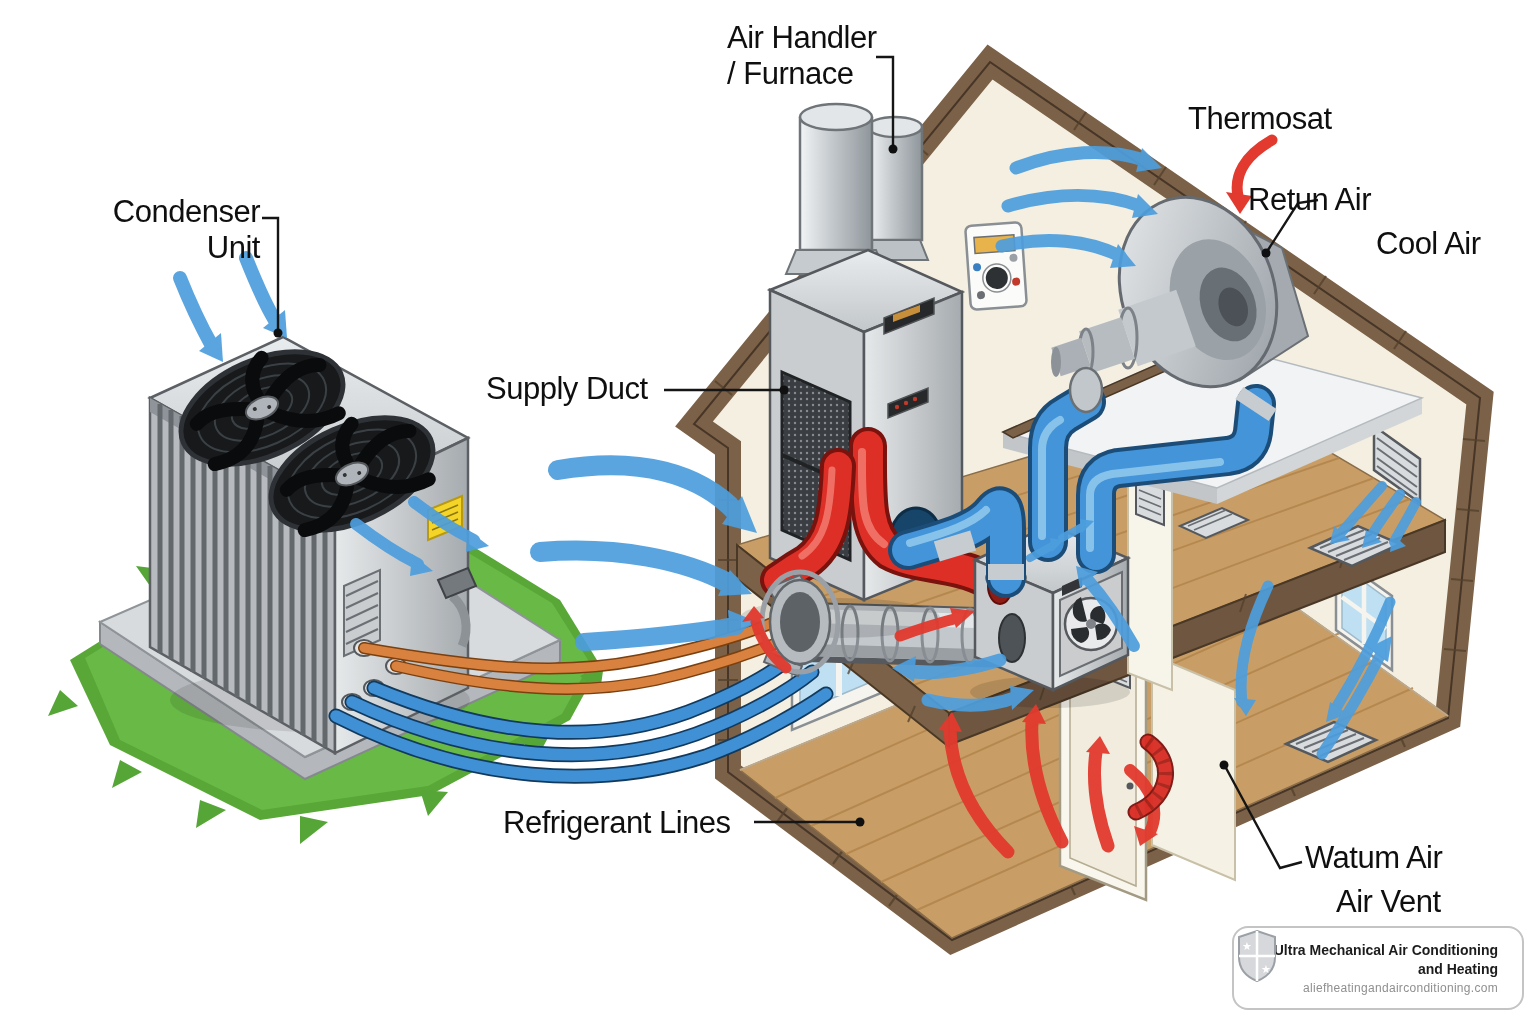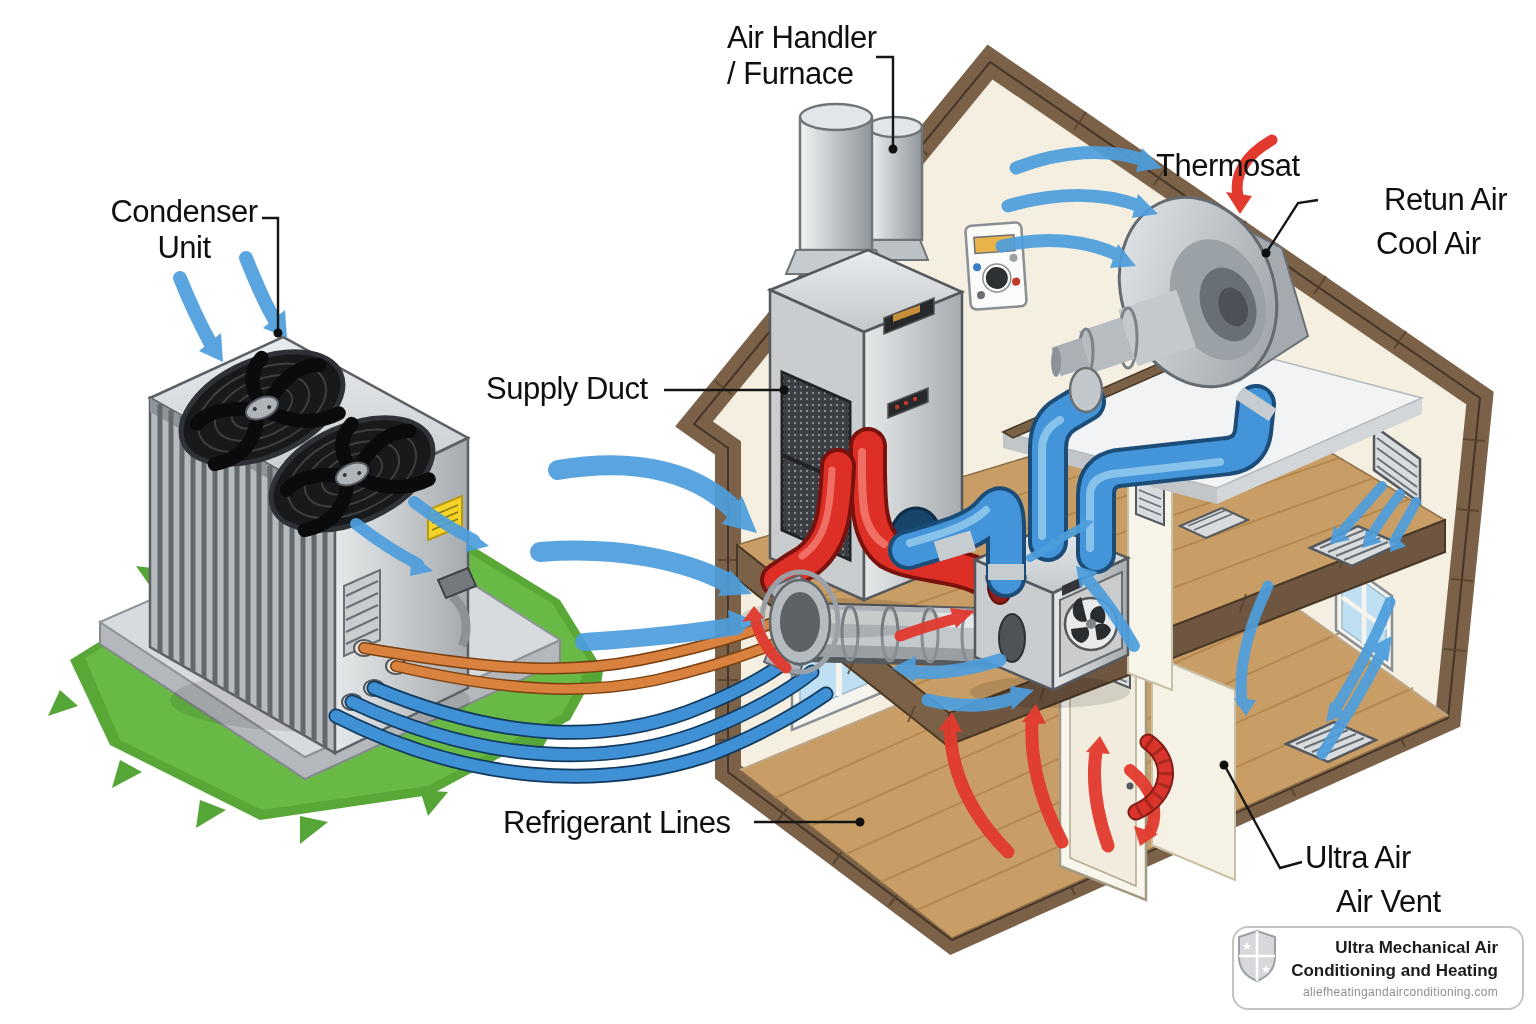--- a/index.html
+++ b/index.html
@@ -1,34 +1,34 @@
 <!DOCTYPE html>
 <html style="--cool_air_blue: #4d9edd; --warm_air_red: #e23a2e; --duct_blue: #4394d8; --copper_line_orange: #d9813f; --timber_brown: #7b6147; --wood_floor: #c99e66; --wall_cream: #f4efe1; --grass_green: #5fae3c; --metal_gray: #c6cacd; --label_text: #111111;"><head>
 <meta charset="utf-8">
 <style>
   html,body{margin:0;padding:0;background:#ffffff;}
   .stage{position:relative;width:1536px;height:1024px;background:#fff;overflow:hidden;
          font-family:"Liberation Sans",sans-serif;}
   .stage svg{position:absolute;left:0;top:0;}
   .lbl{position:absolute;font-weight:400;font-size:31px;line-height:1.16;color:#0f0f0f;
        letter-spacing:-0.5px;white-space:pre-line;}
-  .lbl-condenser{left:100px;top:194px;width:168px;text-align:center;}
+  .lbl-condenser{left:92px;top:194px;width:168px;text-align:right;}
   .lbl-airhandler{left:727px;top:20px;}
-  .lbl-thermostat{left:1156px;top:101px;margin-top:47px;}
-  .lbl-returnair{left:1384px;top:182px;}
+  .lbl-thermostat{left:1188px;top:101px;}
+  .lbl-returnair{left:1248px;top:182px;}
   .lbl-coolair{left:1336px;top:226px;margin-left:40px;}
   .lbl-supplyduct{left:486px;top:371px;}
   .lbl-refrigerant{left:503px;top:805px;}
   .lbl-warmair{left:1305px;top:840px;}
   .lbl-airvent{left:1336px;top:884px;text-align:right;}
   .badge{position:absolute;left:1232px;top:926px;width:292px;height:84px;background:#fff;
          border:2px solid #c4c4c4;border-radius:16px;box-sizing:border-box;display:flex;
          align-items:center;padding:10px 14px;gap:10px;}
   .badge-text{flex:1;text-align:right;min-width:0;}
-  .badge-title{font-size:17px;font-weight:700;color:#1c1c1c;line-height:1.3;}
+  .badge-title{font-size:14px;font-weight:700;color:#1c1c1c;line-height:1.3;}
   .badge-url{font-size:12px;color:#8f8f8f;margin-top:3px;letter-spacing:.3px;}
   .badge-shield{flex:0 0 auto;}
   
   .cb{stroke:var(--cool_air_blue,#4d9edd);fill:none;stroke-linecap:round;}
   .cbh{fill:var(--cool_air_blue,#4d9edd);stroke:none;}
   .rd{stroke:var(--warm_air_red,#e23a2e);fill:none;stroke-linecap:round;}
   .rdh{fill:var(--warm_air_red,#e23a2e);stroke:none;}
   .ldr{stroke:#151515;stroke-width:2.4;fill:none;}
   .dot{fill:#101010;}
 </style>
@@ -417,21 +417,21 @@
 
 <div class="lbl lbl-condenser">Condenser
 Unit</div>
 <div class="lbl lbl-airhandler">Air Handler
 / Furnace</div>
 <div class="lbl lbl-thermostat">Thermosat</div>
 <div class="lbl lbl-returnair">Retun Air</div>
 <div class="lbl lbl-coolair">Cool Air</div>
 <div class="lbl lbl-supplyduct">Supply Duct</div>
 <div class="lbl lbl-refrigerant">Refrigerant Lines</div>
-<div class="lbl lbl-warmair">Ultra Air</div>
+<div class="lbl lbl-warmair">Watum Air</div>
 <div class="lbl lbl-airvent">Air Vent</div>
 
 <div class="badge">
   <div class="badge-text">
     <div class="badge-title">Ultra Mechanical Air Conditioning and Heating</div>
     <div class="badge-url">aliefheatingandairconditioning.com</div>
   </div>
   <span class="badge-shield">
     <svg width="46" height="56" viewBox="0 0 46 56">
       <path d="M23,3 L41,9 L41,29 C41,42 33,49 23,53 C13,49 5,42 5,29 L5,9 Z" fill="#d6d8db" stroke="#9aa0a6" stroke-width="2"></path>

